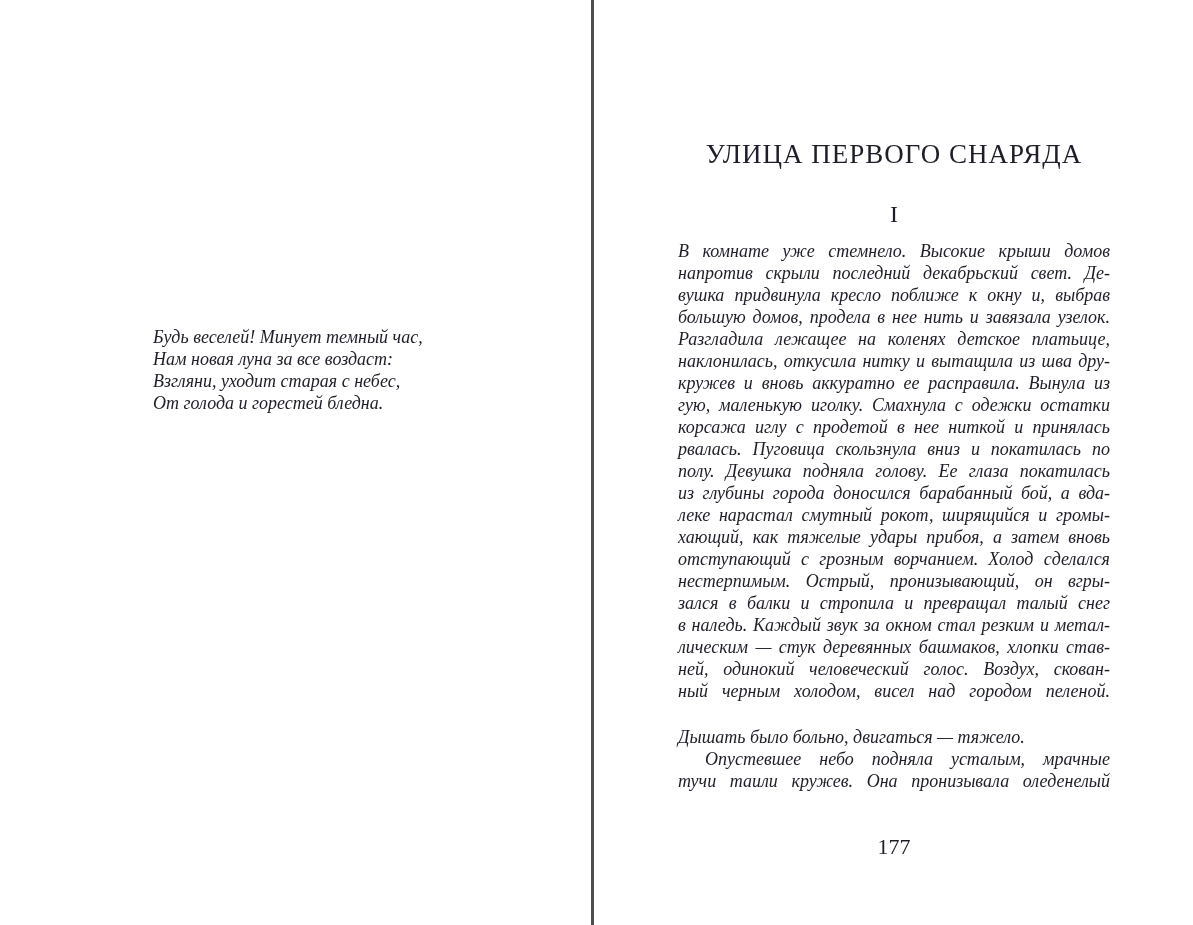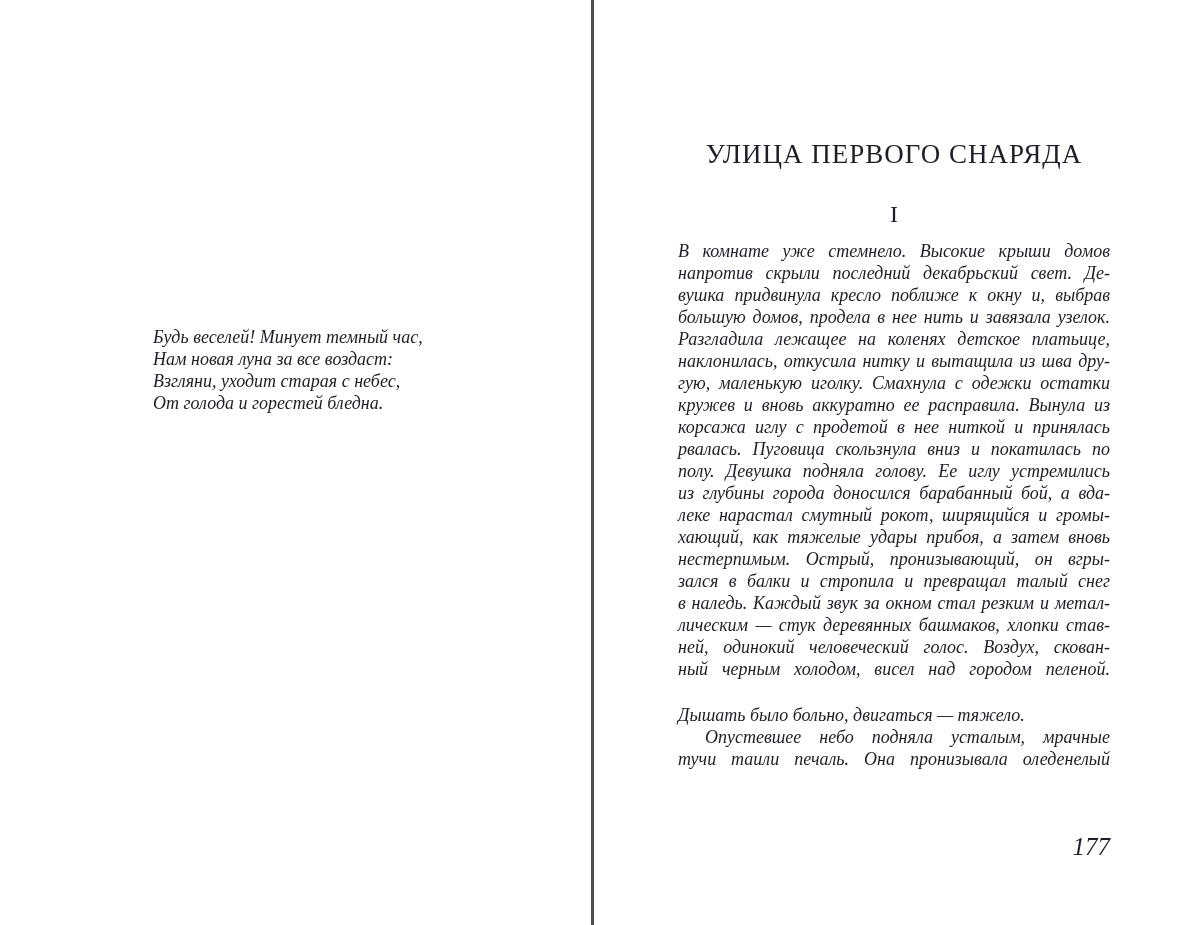--- a/index.html
+++ b/index.html
@@ -69,24 +69,23 @@
   .bline.para-end {
     text-align-last: left;
     margin-top: 24px;
   }
   .bline.indent {
     text-indent: 27px;
   }
   #page-number {
     position: absolute;
     left: 84px; top: 836px; width: 432px;
-    text-align: right;
-    font-size: 25px;
+    text-align: center;
+    font-size: 22px;
     line-height: 22px;
-    font-style: italic;
   }
 </style>
 </head>
 <body>
 
 <div id="spread">
 
   <div id="divider"></div>
 
   <div id="left-page">
@@ -102,35 +101,36 @@
     <div id="chapter-title">УЛИЦА ПЕРВОГО СНАРЯДА</div>
     <div id="section-number">I</div>
 
     <div id="body-text">
       <div class="bline">В комнате уже стемнело. Высокие крыши домов</div>
       <div class="bline">напротив скрыли последний декабрьский свет. Де-</div>
       <div class="bline">вушка придвинула кресло поближе к окну и, выбрав</div>
       <div class="bline">большую домов, продела в нее нить и завязала узелок.</div>
       <div class="bline">Разгладила лежащее на коленях детское платьице,</div>
       <div class="bline">наклонилась, откусила нитку и вытащила из шва дру-</div>
+      <div class="bline">кружев и вновь аккуратно ее расправила. Вынула из</div>
       <div class="bline">гую, маленькую иголку. Смахнула с одежки остатки</div>
-      <div class="bline">кружев и вновь аккуратно ее расправила. Вынула из</div>
       <div class="bline">корсажа иглу с продетой в нее ниткой и принялась</div>
       <div class="bline">рвалась. Пуговица скользнула вниз и покатилась по</div>
-      <div class="bline">полу. Девушка подняла голову. Ее иглу устремились</div>
+      <div class="bline">полу. Девушка подняла голову. Ее глаза покатилась</div>
       <div class="bline">из глубины города доносился барабанный бой, а вда-</div>
       <div class="bline">леке нарастал смутный рокот, ширящийся и громы-</div>
       <div class="bline">хающий, как тяжелые удары прибоя, а затем вновь</div>
+      <div class="bline">отступающий с грозным ворчанием. Холод сделался</div>
       <div class="bline">нестерпимым. Острый, пронизывающий, он вгры-</div>
       <div class="bline">зался в балки и стропила и превращал талый снег</div>
       <div class="bline">в наледь. Каждый звук за окном стал резким и метал-</div>
       <div class="bline">лическим — стук деревянных башмаков, хлопки став-</div>
       <div class="bline">ней, одинокий человеческий голос. Воздух, скован-</div>
       <div class="bline">ный черным холодом, висел над городом пеленой.</div>
       <div class="bline para-end">Дышать было больно, двигаться — тяжело.</div>
       <div class="bline indent">Опустевшее небо подняла усталым, мрачные</div>
-      <div class="bline">тучи таили печаль. Она пронизывала оледенелый</div>
+      <div class="bline">тучи таили кружев. Она пронизывала оледенелый</div>
     </div>
 
     <div id="page-number">177</div>
   </div>
 
 </div>
 
 </body></html>

